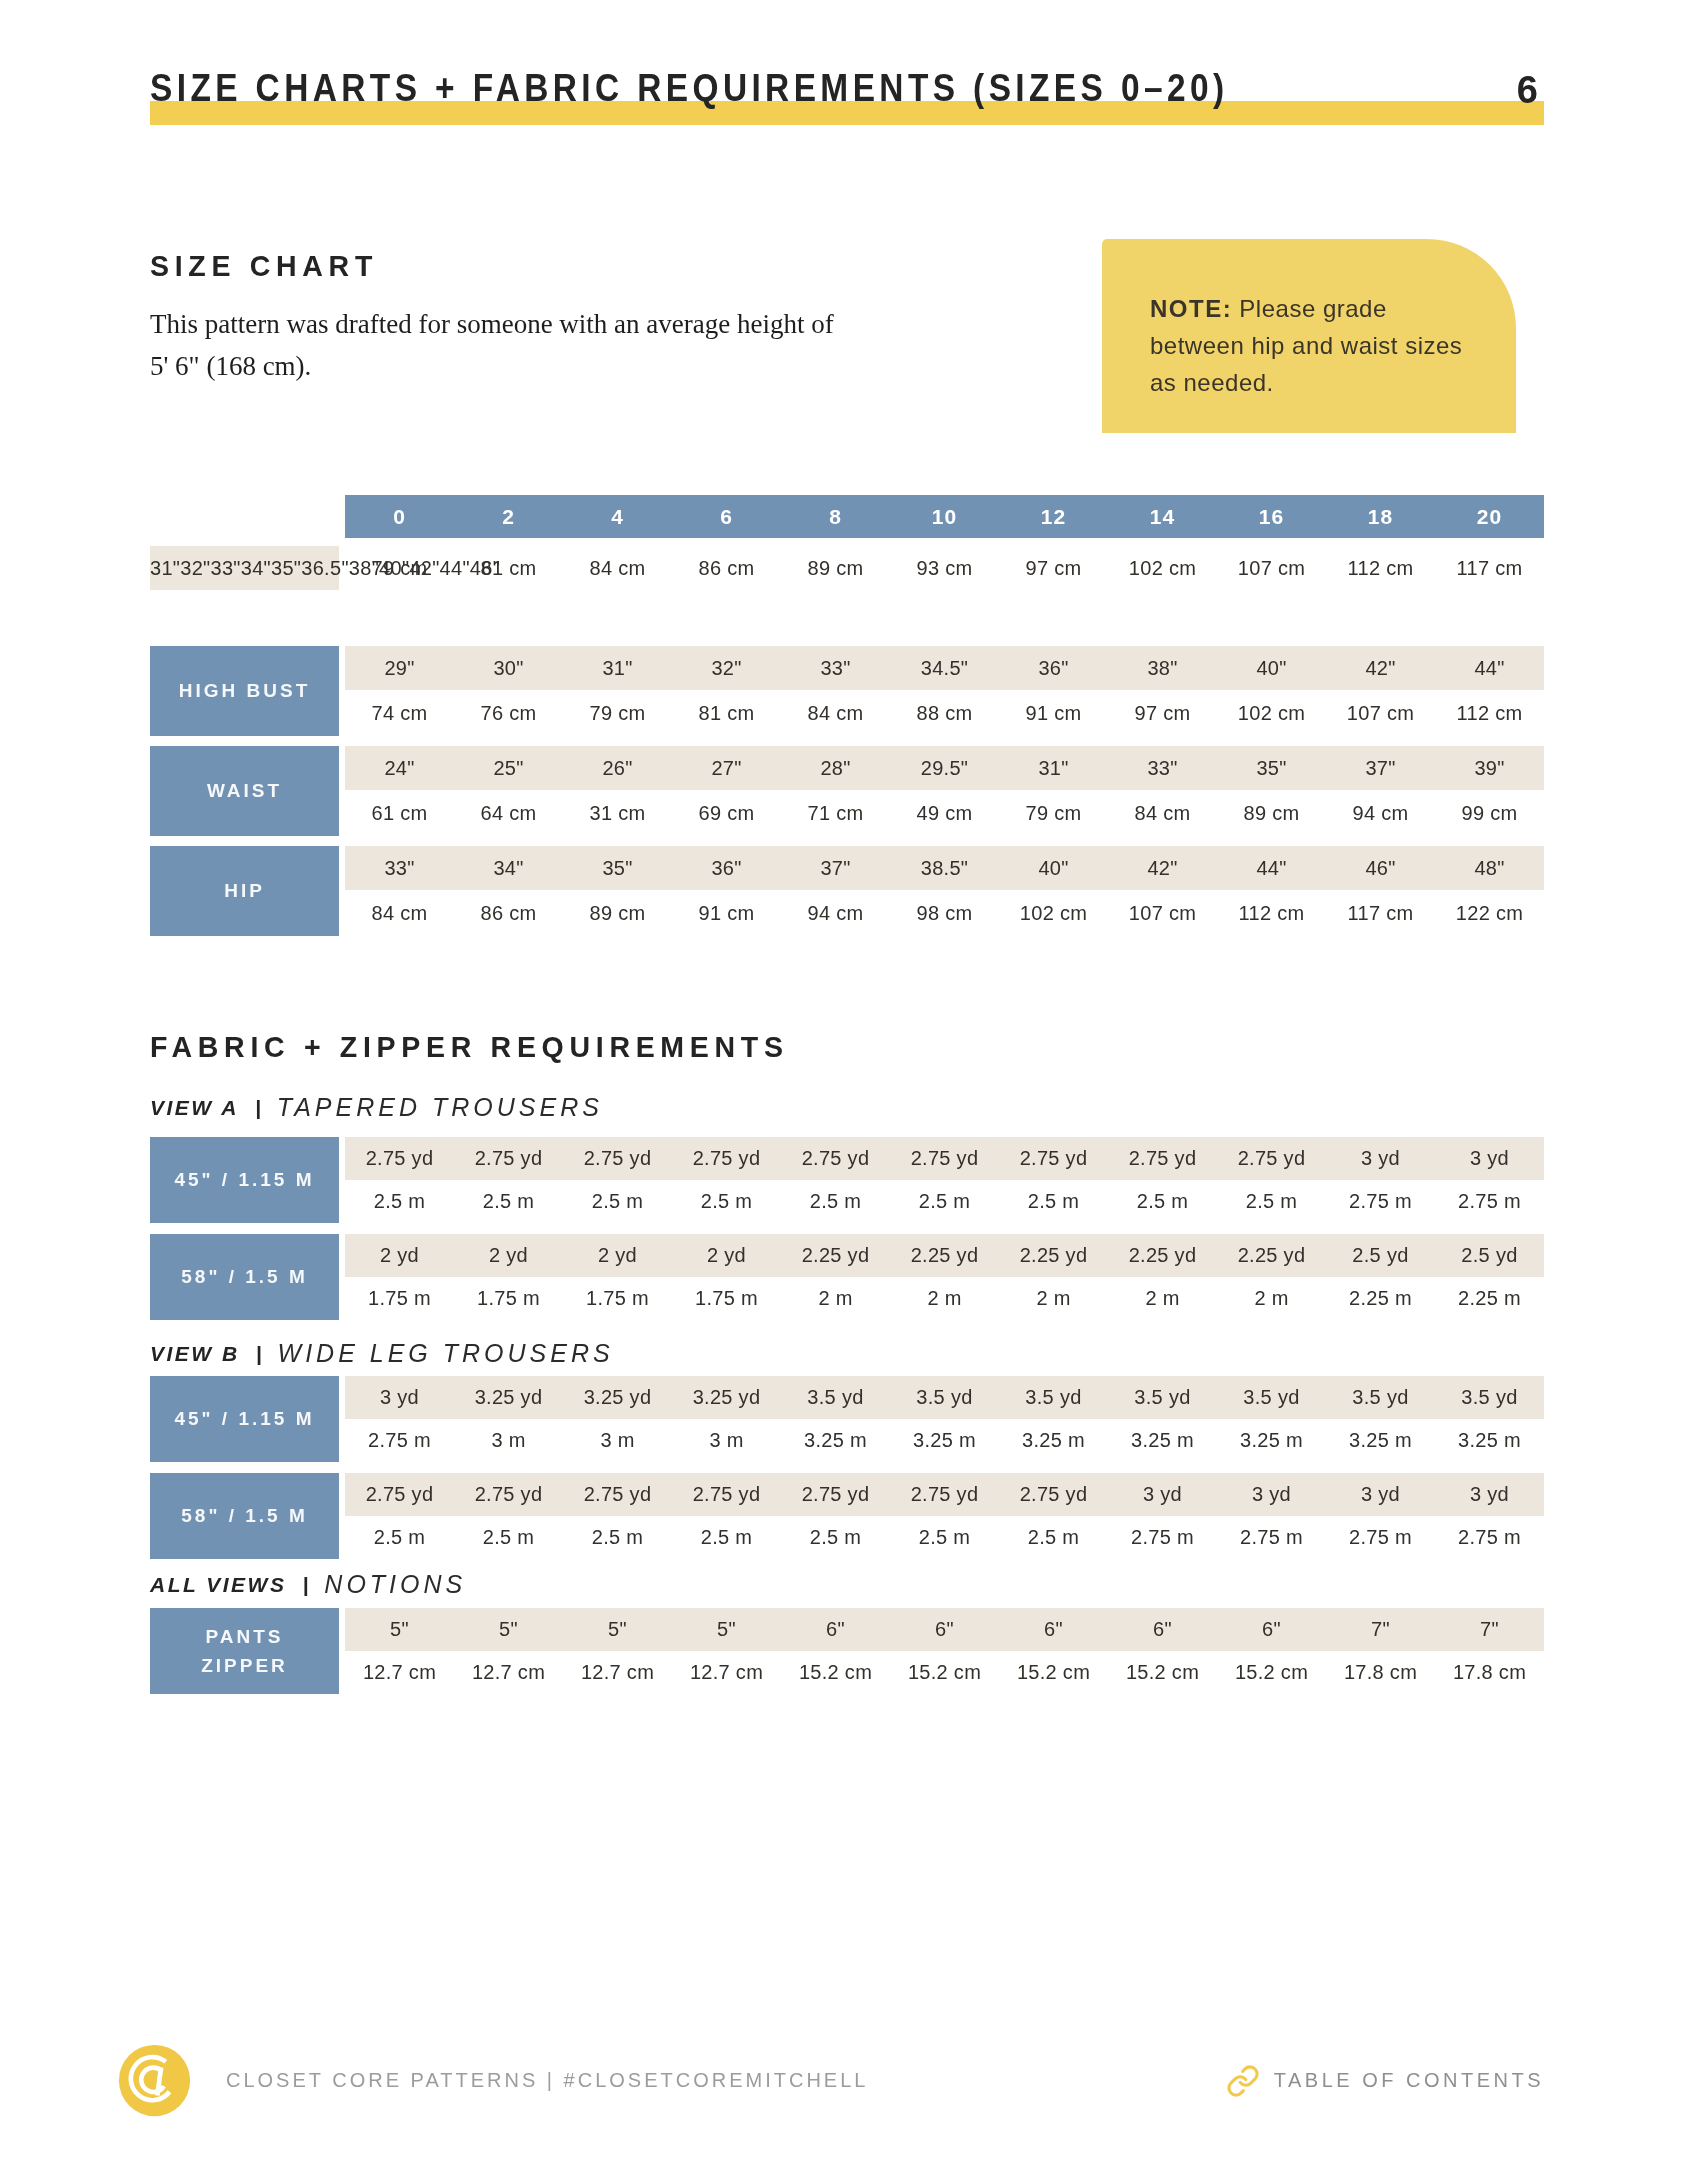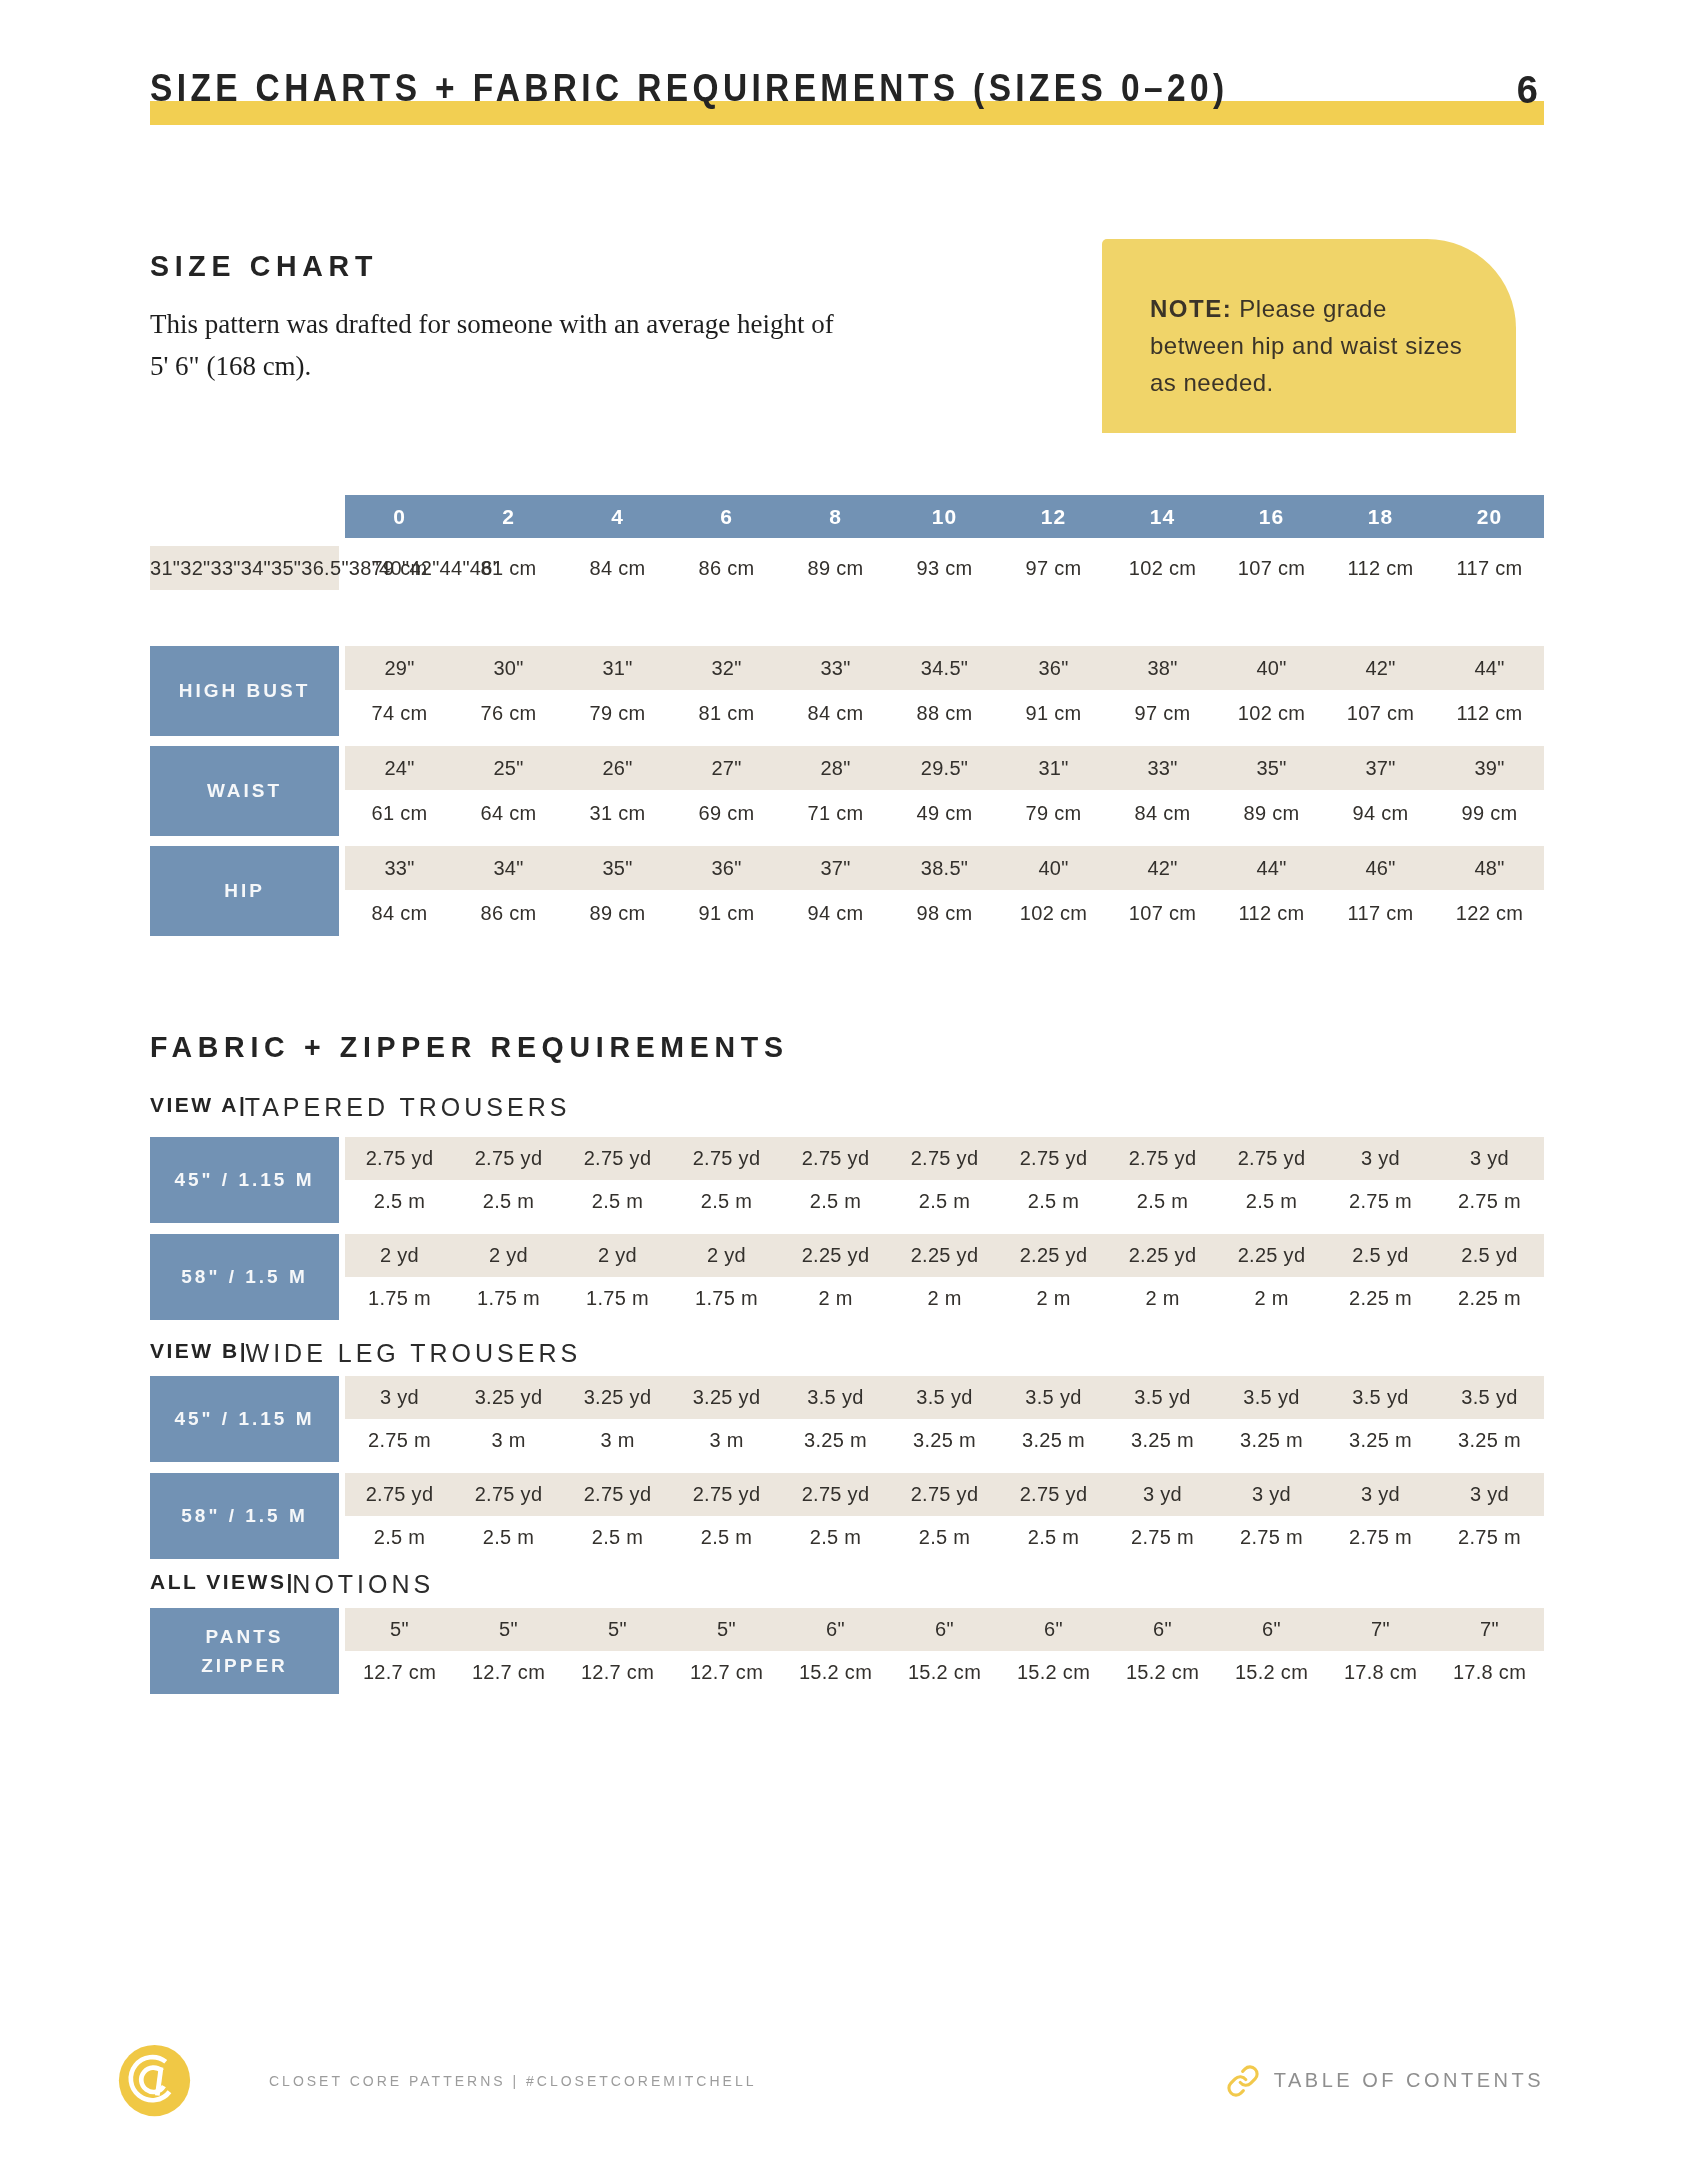--- a/index.html
+++ b/index.html
@@ -49,33 +49,33 @@
   .blk .row{display:grid;grid-template-columns:repeat(11,1fr);}
   .blk .row.top{background:var(--row-beige);}
   .blk .cell{display:flex;align-items:center;justify-content:center;
              font-size:20px;color:var(--cell-ink);letter-spacing:0.3px;}
   .tbl-fab .blk{grid-template-rows:43px 43px;margin-bottom:11px;}
   .tbl-a{top:1137px;}
   .tbl-b{top:1376px;}
   .tbl-z{top:1608px;}
 
   
-  .subhead{position:absolute;left:150px;display:flex;align-items:flex-start;gap:0;white-space:nowrap;}
+  .subhead{position:absolute;left:150px;display:flex;align-items:center;gap:16px;white-space:nowrap;font-style:italic;}
   .subhead .vl{font-size:21px;font-weight:700;letter-spacing:2.5px;color:#242424;}
   .subhead .pipe{font-size:21px;font-weight:600;color:#242424;}
   .subhead .vt{font-size:25px;font-weight:400;letter-spacing:4px;color:#2b2b2b;}
   .sub-a{top:1093px;}
   .sub-b{top:1339px;}
   .sub-n{top:1570px;}
 
   
   .footer{position:absolute;left:117px;right:139px;top:2041px;height:79px;
           display:flex;align-items:center;}
   .logo{width:75px;height:75px;flex:0 0 auto;}
-  .brand{margin-left:77px;font-size:14px;letter-spacing:3px;color:var(--footer-gray);}
+  .brand{margin-left:34px;font-size:20px;letter-spacing:3px;color:var(--footer-gray);}
   .toc{margin-left:auto;display:flex;align-items:center;gap:14px;cursor:pointer;text-decoration:none;}
   .toc-label{font-size:20px;letter-spacing:3.5px;color:#8f8f8f;}
 </style>
 </head>
 <body>
 
 <div class="sheet">
 
   <div class="hdr">
     <div class="hl-bar"></div>

